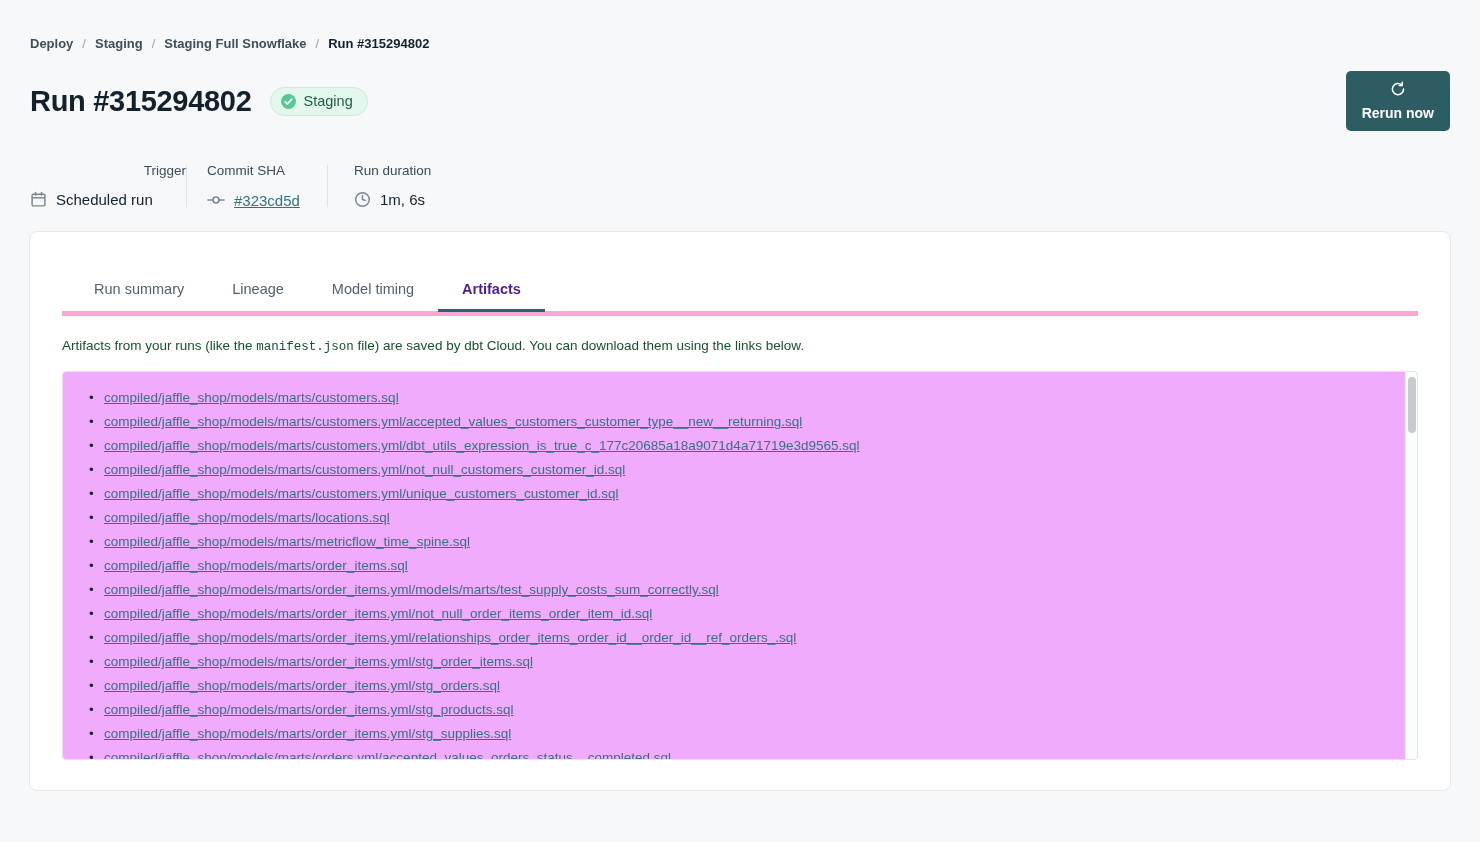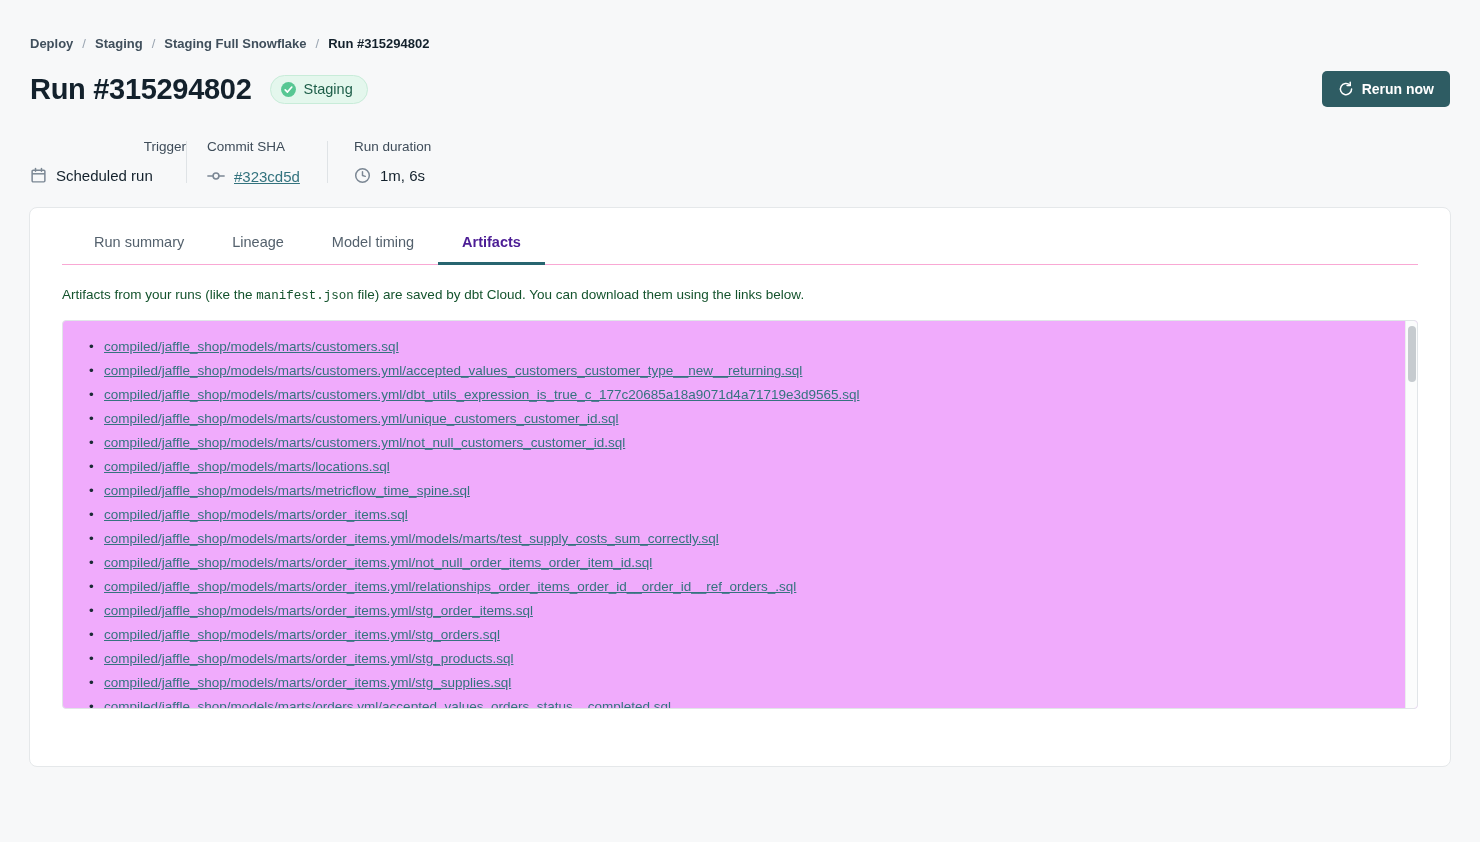--- a/index.html
+++ b/index.html
@@ -25,20 +25,21 @@
     margin-left:18px; display:inline-flex; align-items:center; gap:7px;
     background:#e4f7ed; border:1px solid #c8ecd9; border-radius:999px;
     padding:5px 14px 5px 9px; color:#1e5e49; font-size:14.5px;
   }
   .spacer { flex:1; }
   .rerun-btn {
     display:inline-flex; align-items:center; gap:8px;
     background:#2e5c63; color:#ffffff; border:none; border-radius:5px;
     padding:10px 16px; font-size:14px; font-weight:700; cursor:pointer;
     font-family:"Liberation Sans", sans-serif;
+    flex-direction:column;
   }
   .triggered { margin-top:13px; font-size:13px; color:#52606d; }
 
   
   .meta-row { margin-top:32px; display:flex; align-items:stretch; }
   .meta-col { display:flex; flex-direction:column; }
   .meta-col.c1 { width:156px;text-align:right; }
   .meta-col.c2 { width:120px; margin-left:20px; }
   .meta-col.c3 { margin-left:26px; }
   .meta-divider { width:1px; background:#dfe3e6; margin:2px 0; }
@@ -48,21 +49,21 @@
   .commit-link { color:#33737e; text-decoration:underline; cursor:pointer; font-size:15px; }
 
   
   .card {
     margin:22px 29px 0 29px; height:560px; background:#ffffff;
     border:1px solid #e5e8ea; border-radius:8px;
   }
   .card-inner { padding:0 32px; }
 
   
-  .tabs-row { margin-top:26px; display:flex; padding-left:8px; border-bottom:1px solid #f9a8d4; }
+  .tabs-row { margin-top:49px; display:flex; padding-left:8px; border-bottom:5px solid #f9a8d4; }
   .tab {
     padding:0 24px 14px 24px; font-size:14.5px; color:#54616d; cursor:pointer;
     position:relative; background:none; border:none; font-family:"Liberation Sans", sans-serif;
   }
   .tab.active { color:#4c1d95; font-weight:700; }
   .tab.active::after {
     content:""; position:absolute; left:0; right:0; bottom:-1px; height:3px; background:#276570;
   }
 
   
@@ -185,22 +186,22 @@
     </div>
 
     <p class="artifacts-desc"><span>Artifacts from your runs (like the </span><span class="code">manifest.json</span><span> file) are saved by dbt Cloud. You can download them using the links below.</span></p>
 
     <div class="list-box">
       <div class="list-scroll">
         <ul class="artifact-list">
             <li><a>compiled/jaffle_shop/models/marts/customers.sql</a></li>
             <li><a>compiled/jaffle_shop/models/marts/customers.yml/accepted_values_customers_customer_type__new__returning.sql</a></li>
             <li><a>compiled/jaffle_shop/models/marts/customers.yml/dbt_utils_expression_is_true_c_177c20685a18a9071d4a71719e3d9565.sql</a></li>
+            <li><a>compiled/jaffle_shop/models/marts/customers.yml/not_null_customers_customer_id.sql</a></li>
             <li><a>compiled/jaffle_shop/models/marts/customers.yml/unique_customers_customer_id.sql</a></li>
-            <li><a>compiled/jaffle_shop/models/marts/customers.yml/not_null_customers_customer_id.sql</a></li>
             <li><a>compiled/jaffle_shop/models/marts/locations.sql</a></li>
             <li><a>compiled/jaffle_shop/models/marts/metricflow_time_spine.sql</a></li>
             <li><a>compiled/jaffle_shop/models/marts/order_items.sql</a></li>
             <li><a>compiled/jaffle_shop/models/marts/order_items.yml/models/marts/test_supply_costs_sum_correctly.sql</a></li>
             <li><a>compiled/jaffle_shop/models/marts/order_items.yml/not_null_order_items_order_item_id.sql</a></li>
             <li><a>compiled/jaffle_shop/models/marts/order_items.yml/relationships_order_items_order_id__order_id__ref_orders_.sql</a></li>
             <li><a>compiled/jaffle_shop/models/marts/order_items.yml/stg_order_items.sql</a></li>
             <li><a>compiled/jaffle_shop/models/marts/order_items.yml/stg_orders.sql</a></li>
             <li><a>compiled/jaffle_shop/models/marts/order_items.yml/stg_products.sql</a></li>
             <li><a>compiled/jaffle_shop/models/marts/order_items.yml/stg_supplies.sql</a></li>

